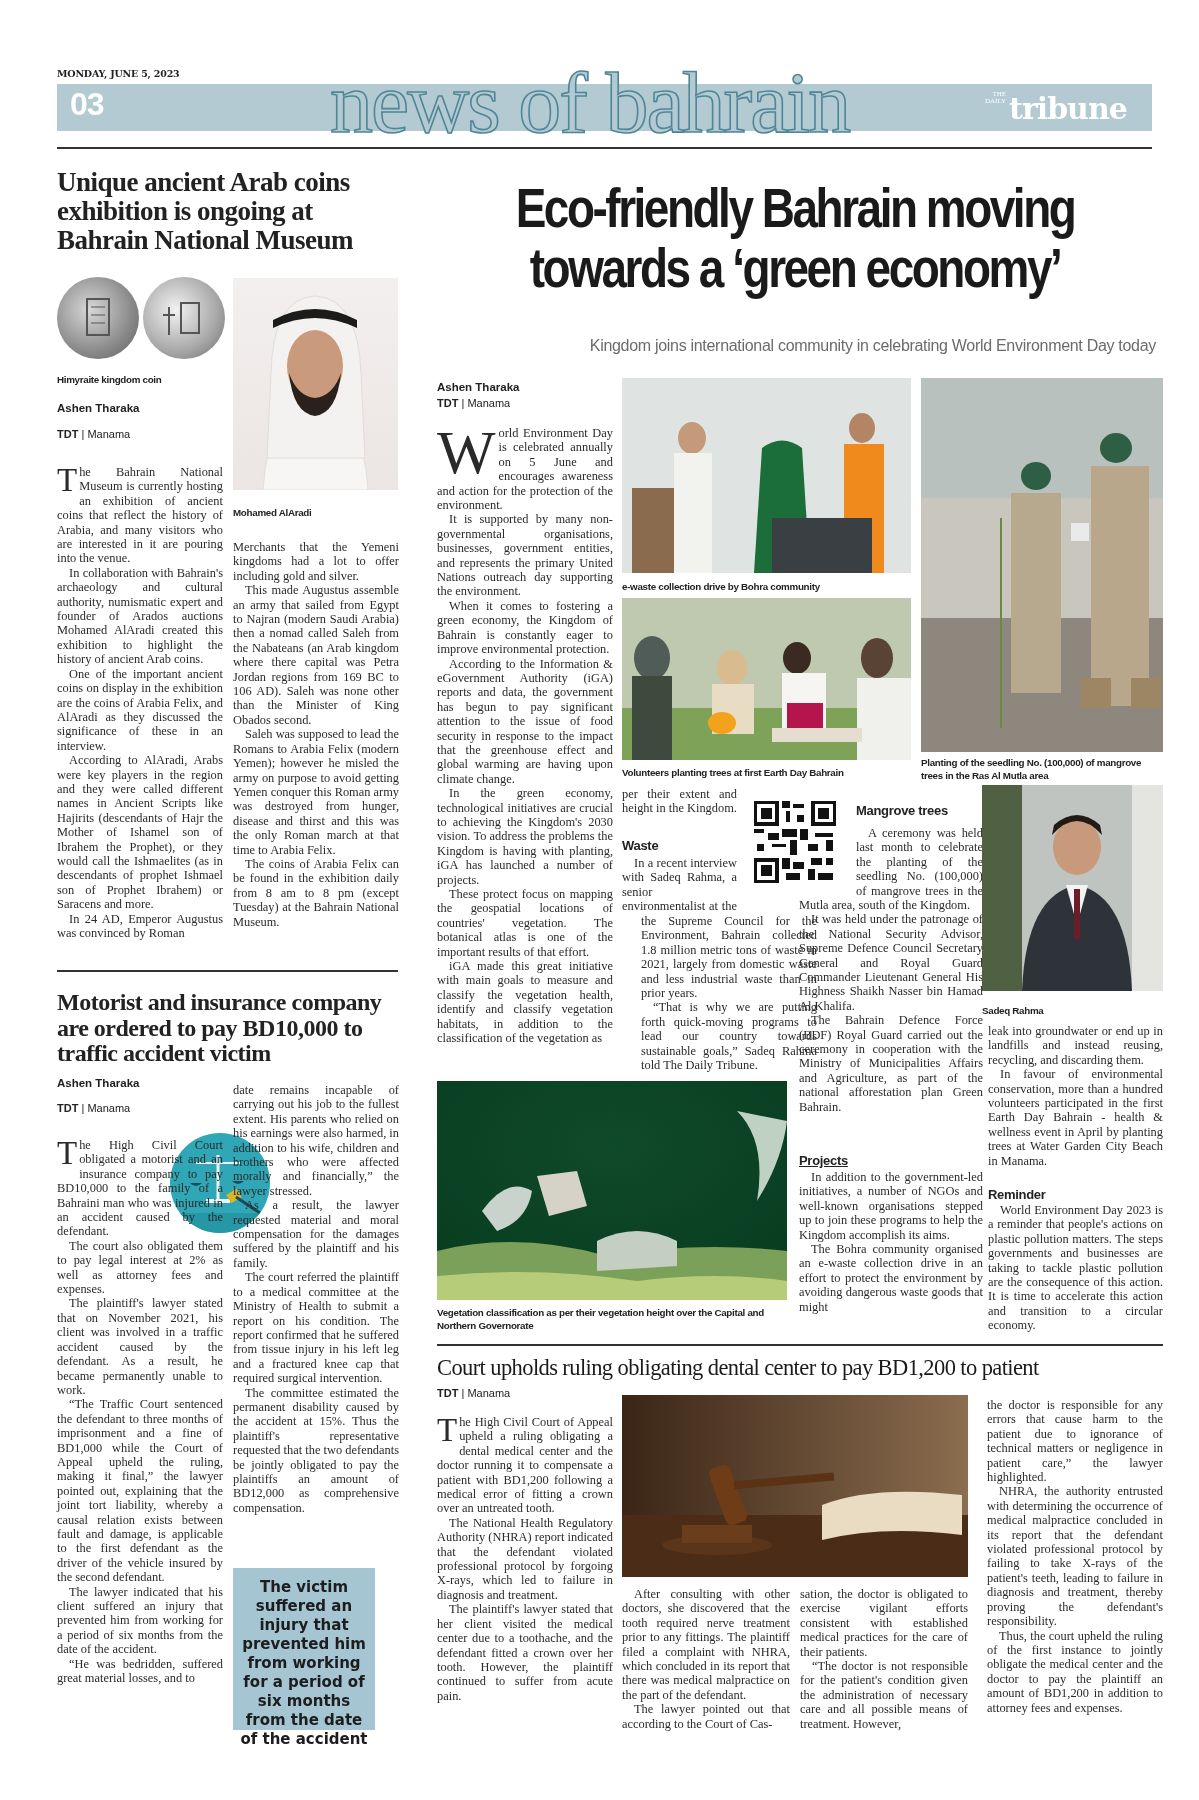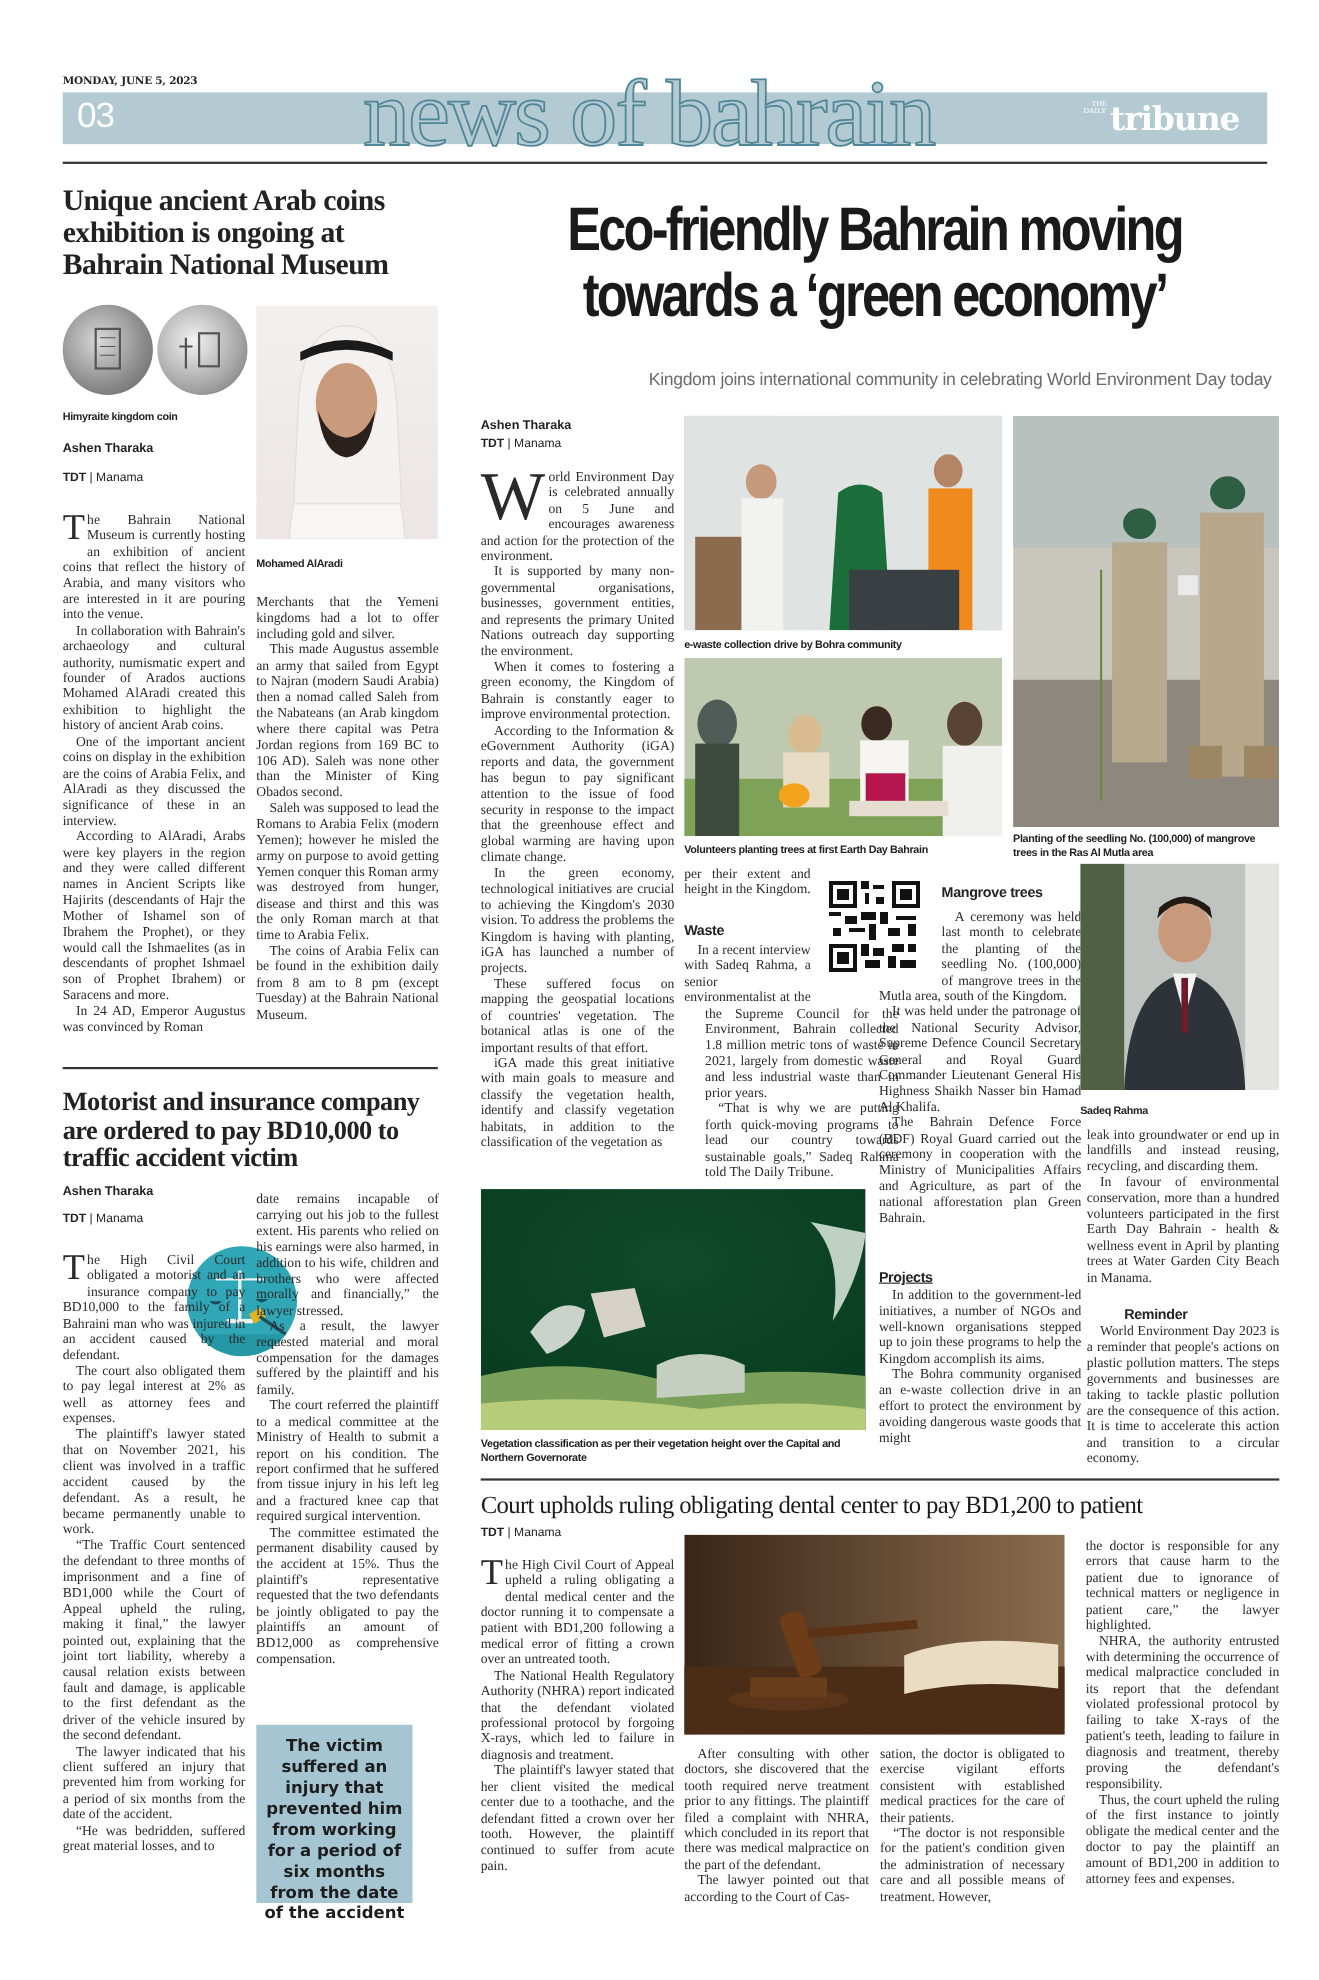--- a/index.html
+++ b/index.html
@@ -3,21 +3,21 @@
 <meta charset="utf-8">
 <style>
   * { box-sizing: border-box; margin: 0; padding: 0; }
   html, body { width: 1199px; height: 1800px; background: #ffffff; overflow: hidden; }
   body { position: relative; font-family: "DejaVu Serif", serif; color: #222; }
   .abs { position: absolute; }
 
   
   #date { left: 57px; top: 68px; font-size: 9.5px; font-weight: bold; color: #222; letter-spacing: -0.2px; }
   #band { left: 57px; top: 84px; width: 1095px; height: 47px; background: #b3cad2; }
-  #page-num { left: 70px; top: 86px; font-size: 32px; color: #fff; font-family: "Liberation Sans", sans-serif; font-weight: 400; letter-spacing: -1px; }
+  #page-num { left: 70px; top: 86px; font-size: 32px; color: #fff; font-family: "Liberation Sans", sans-serif; font-weight: 700; letter-spacing: -1px; }
   #section-title-fill { left: 330px; top: 60px; font-size: 86px; line-height: 86px; font-family: "Liberation Serif", serif; color: #b3cad2; letter-spacing: -2px; -webkit-text-stroke: 1.6px #4f8697; }
   #logo { left: 985px; top: 91px; display: flex; align-items: flex-start; }
   #logo .small { font-size: 7px; line-height: 7px; color: #fff; font-family: "Liberation Serif", serif; text-align: right; margin-right: 3px; }
   #logo .big { font-size: 30px; font-weight: bold; color: #fff; font-family: "DejaVu Serif", serif; letter-spacing: -1px; }
   #rule-top { left: 57px; top: 147px; width: 1095px; height: 2px; background: #333; }
 
   
   .hl { font-family: "Liberation Serif", serif; font-weight: bold; color: #222; line-height: 1.07; letter-spacing: -0.5px; }
   .byline { font-family: "Liberation Sans", sans-serif; font-weight: bold; font-size: 11.5px; color: #222; }
   .dateline { font-family: "Liberation Sans", sans-serif; font-size: 11px; color: #222; }
@@ -148,21 +148,21 @@
 <div class="abs dateline" style="left:437px; top:397px;">
   <b>TDT</b> | <span>Manama</span>
 </div>
 
 <div class="abs body-col" style="left:437px; top:426px; width:176px;">
   <p class="first"><span class="dropcap-big">W</span><span>orld Environment Day is celebrated annually on 5 June and encourages awareness and action for the protection of the environment.</span></p>
   <p>It is supported by many non-governmental organisations, businesses, government entities, and represents the primary United Nations outreach day supporting the environment.</p>
   <p>When it comes to fostering a green economy, the Kingdom of Bahrain is constantly eager to improve environmental protection.</p>
   <p>According to the Information &amp; eGovernment Authority (iGA) reports and data, the government has begun to pay significant attention to the issue of food security in response to the impact that the greenhouse effect and global warming are having upon climate change.</p>
   <p>In the green economy, technological initiatives are crucial to achieving the Kingdom's 2030 vision. To address the problems the Kingdom is having with planting, iGA has launched a number of projects.</p>
-  <p>These suffered focus on mapping the geospatial locations of countries' vegetation. The botanical atlas is one of the important results of that effort.</p>
+  <p>These protect focus on mapping the geospatial locations of countries' vegetation. The botanical atlas is one of the important results of that effort.</p>
   <p>iGA made this great initiative with main goals to measure and classify the vegetation health, identify and classify vegetation habitats, in addition to the classification of the vegetation as</p>
 </div>
 
 <div class="abs photo" style="left:622px; top:378px; width:289px; height:195px; background:linear-gradient(90deg,#cfd6d8 0%,#e5e8e8 40%,#c5cbcc 100%);">
   <svg width="289" height="195">
     <rect x="0" y="0" width="289" height="195" fill="#dfe3e2"></rect>
     <rect x="10" y="110" width="60" height="85" fill="#8a6b4e"></rect>
     <ellipse cx="70" cy="60" rx="14" ry="16" fill="#c49a7a"></ellipse>
     <rect x="52" y="75" width="38" height="120" fill="#f2f2ef"></rect>
     <ellipse cx="160" cy="80" rx="14" ry="16" fill="#a07a5d"></ellipse>
@@ -286,21 +286,21 @@
     <path d="M84 100 L95 140 L106 100 Z" fill="#f3f3f3"></path>
     <rect x="92" y="104" width="6" height="50" fill="#6b1d2a"></rect>
   </svg>
 </div>
 <div class="abs caption" style="left:982px; top:1004px;">Sadeq Rahma</div>
 
 <div class="abs body-col" style="left:988px; top:1024px; width:175px;">
   <p class="first">leak into groundwater or end up in landfills and instead reusing, recycling, and discarding them.</p>
   <p>In favour of environmental conservation, more than a hundred volunteers participated in the first Earth Day Bahrain - health &amp; wellness event in April by planting trees at Water Garden City Beach in Manama.</p>
 </div>
-<div class="abs subhead" style="left:988px; top:1181px;margin-left:34px;">Reminder</div>
+<div class="abs subhead" style="left:988px; top:1181px;">Reminder</div>
 <div class="abs body-col" style="left:988px; top:1203px; width:175px;">
   <p>World Environment Day 2023 is a reminder that people's actions on plastic pollution matters. The steps governments and businesses are taking to tackle plastic pollution are the consequence of this action. It is time to accelerate this action and transition to a circular economy.</p>
 </div>
 
 <div class="abs photo" style="left:437px; top:1081px; width:350px; height:219px;">
   <svg width="350" height="219">
     <defs>
       <radialGradient id="sea" cx="50%" cy="30%" r="80%">
         <stop offset="0%" stop-color="#0f4a2a"></stop>
         <stop offset="100%" stop-color="#083b1f"></stop>

